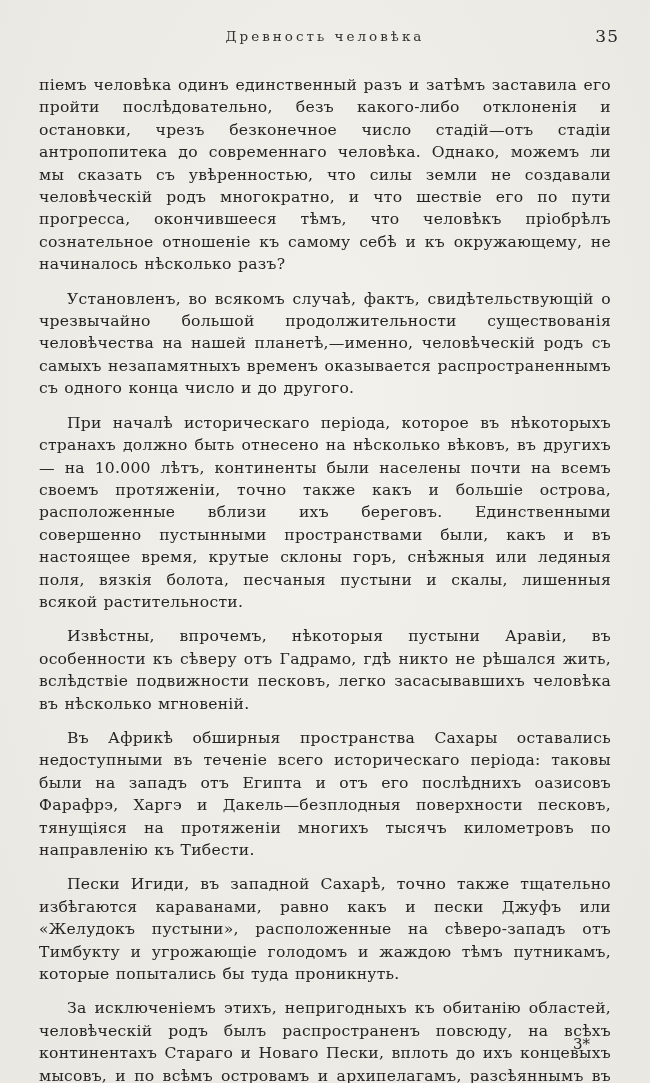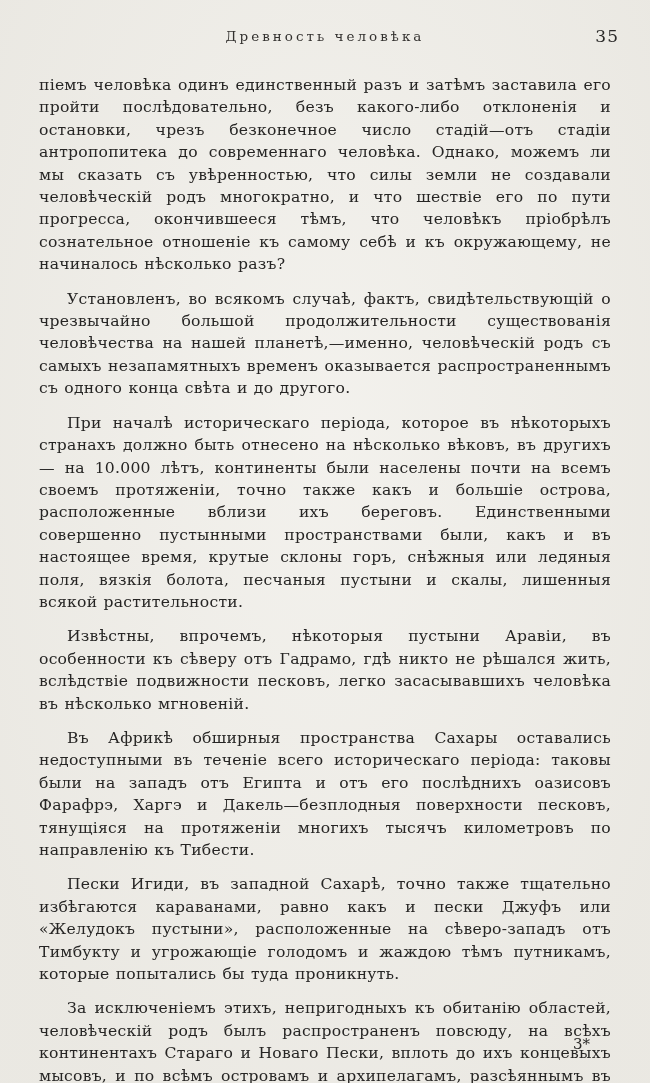--- a/index.html
+++ b/index.html
@@ -73,21 +73,21 @@
 
 <div class="page">
 
   <div class="header">
     <span class="running-title">Древность человѣка</span>
     <span class="page-number">35</span>
   </div>
 
   <div class="body-text">
     <p class="para noindent">піемъ человѣка одинъ единственный разъ и затѣмъ заставила его пройти послѣдовательно, безъ какого-либо отклоненія и остановки, чрезъ безконечное число стадій—отъ стадіи антропопитека до современнаго человѣка. Однако, можемъ ли мы сказать съ увѣренностью, что силы земли не создавали человѣческій родъ многократно, и что шествіе его по пути прогресса, окончившееся тѣмъ, что человѣкъ пріобрѣлъ сознательное отношеніе къ самому себѣ и къ окружающему, не начиналось нѣсколько разъ?</p>
-    <p class="para">Установленъ, во всякомъ случаѣ, фактъ, свидѣтельствующій о чрезвычайно большой продолжительности существованія человѣчества на нашей планетѣ,—именно, человѣческій родъ съ самыхъ незапамятныхъ временъ оказывается распространеннымъ съ одного конца свѣта и до другого.</p>
+    <p class="para">Установленъ, во всякомъ случаѣ, фактъ, свидѣтельствующій о чрезвычайно большой продолжительности существованія человѣчества на нашей планетѣ,—именно, человѣческій родъ съ самыхъ незапамятныхъ временъ оказывается распространеннымъ съ одного конца число и до другого.</p>
     <p class="para">При началѣ историческаго періода, которое въ нѣкоторыхъ странахъ должно быть отнесено на нѣсколько вѣковъ, въ другихъ — на 10.000 лѣтъ, континенты были населены почти на всемъ своемъ протяженіи, точно также какъ и большіе острова, расположенные вблизи ихъ береговъ. Единственными совершенно пустынными пространствами были, какъ и въ настоящее время, крутые склоны горъ, снѣжныя или ледяныя поля, вязкія болота, песчаныя пустыни и скалы, лишенныя всякой растительности.</p>
     <p class="para">Извѣстны, впрочемъ, нѣкоторыя пустыни Аравіи, въ особенности къ сѣверу отъ Гадрамо, гдѣ никто не рѣшался жить, вслѣдствіе подвижности песковъ, легко засасывавшихъ человѣка въ нѣсколько мгновеній.</p>
     <p class="para">Въ Африкѣ обширныя пространства Сахары оставались недоступными въ теченіе всего историческаго періода: таковы были на западъ отъ Египта и отъ его послѣднихъ оазисовъ Фарафрэ, Харгэ и Дакель—безплодныя поверхности песковъ, тянущіяся на протяженіи многихъ тысячъ километровъ по направленію къ Тибести.</p>
     <p class="para">Пески Игиди, въ западной Сахарѣ, точно также тщательно избѣгаются караванами, равно какъ и пески Джуфъ или «Желудокъ пустыни», расположенные на сѣверо-западъ отъ Тимбукту и угрожающіе голодомъ и жаждою тѣмъ путникамъ, которые попытались бы туда проникнуть.</p>
     <p class="para">За исключеніемъ этихъ, непригодныхъ къ обитанію областей, человѣческій родъ былъ распространенъ повсюду, на всѣхъ континентахъ Стараго и Новаго Пески, вплоть до ихъ концевыхъ мысовъ, и по всѣмъ островамъ и архипелагамъ, разсѣяннымъ въ океанѣ.</p>
   </div>
 
   <div class="footer">
     <span>3*</span>
   </div>

